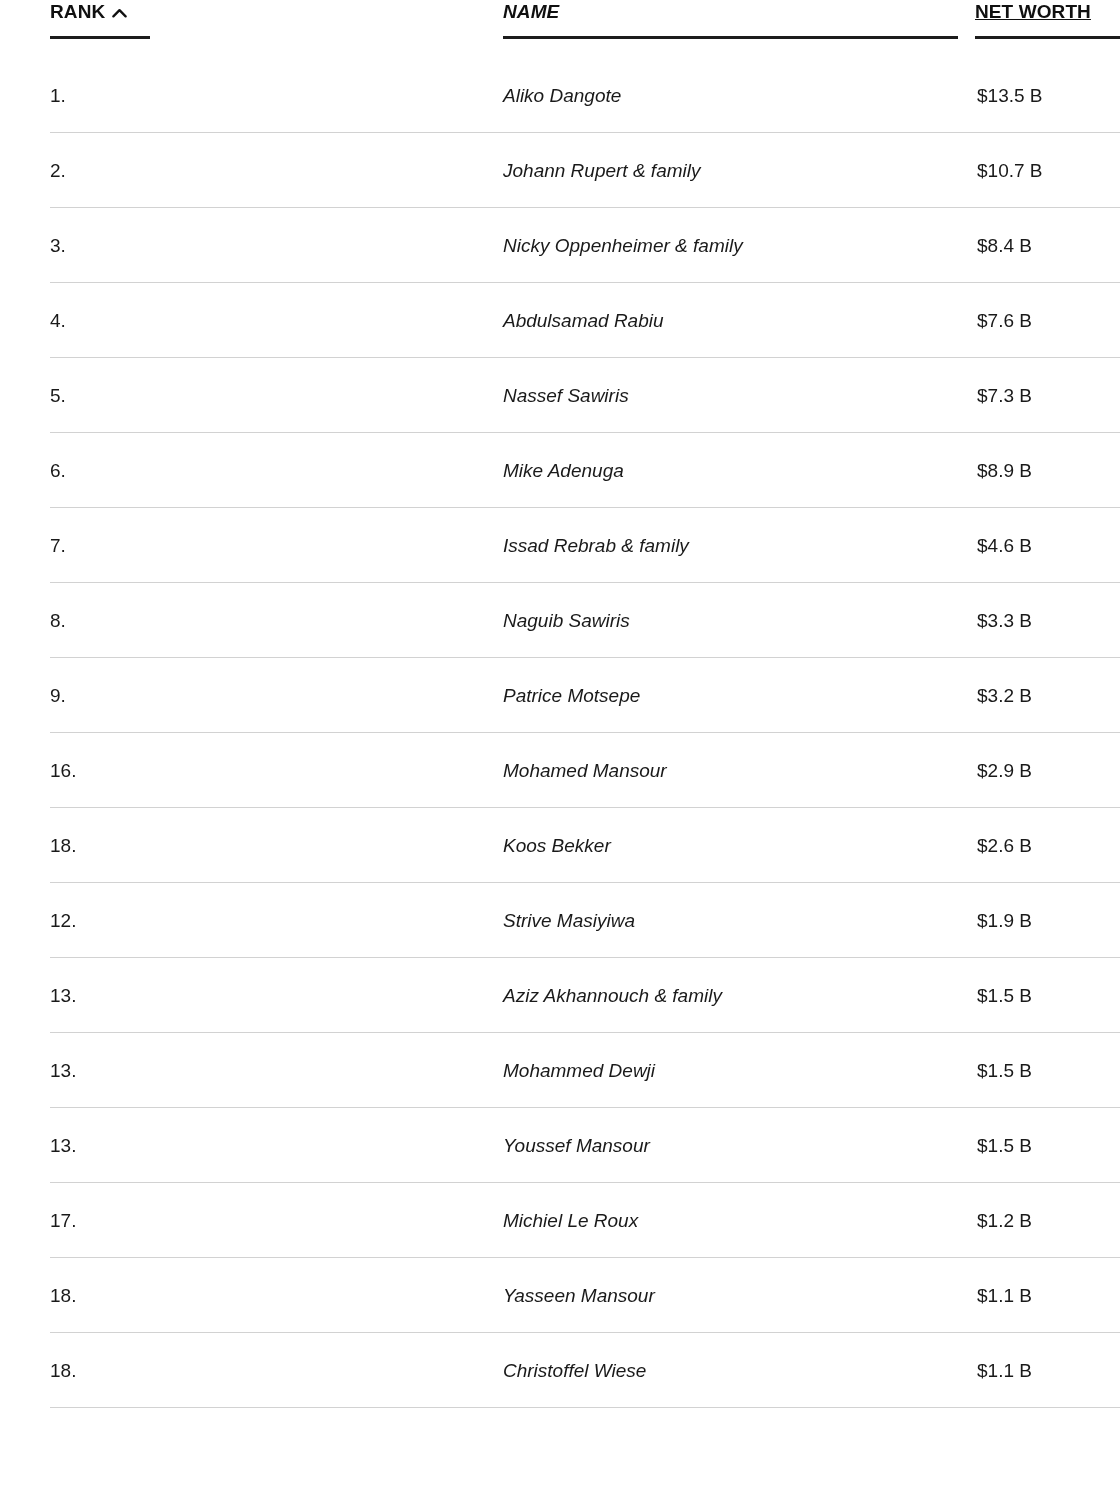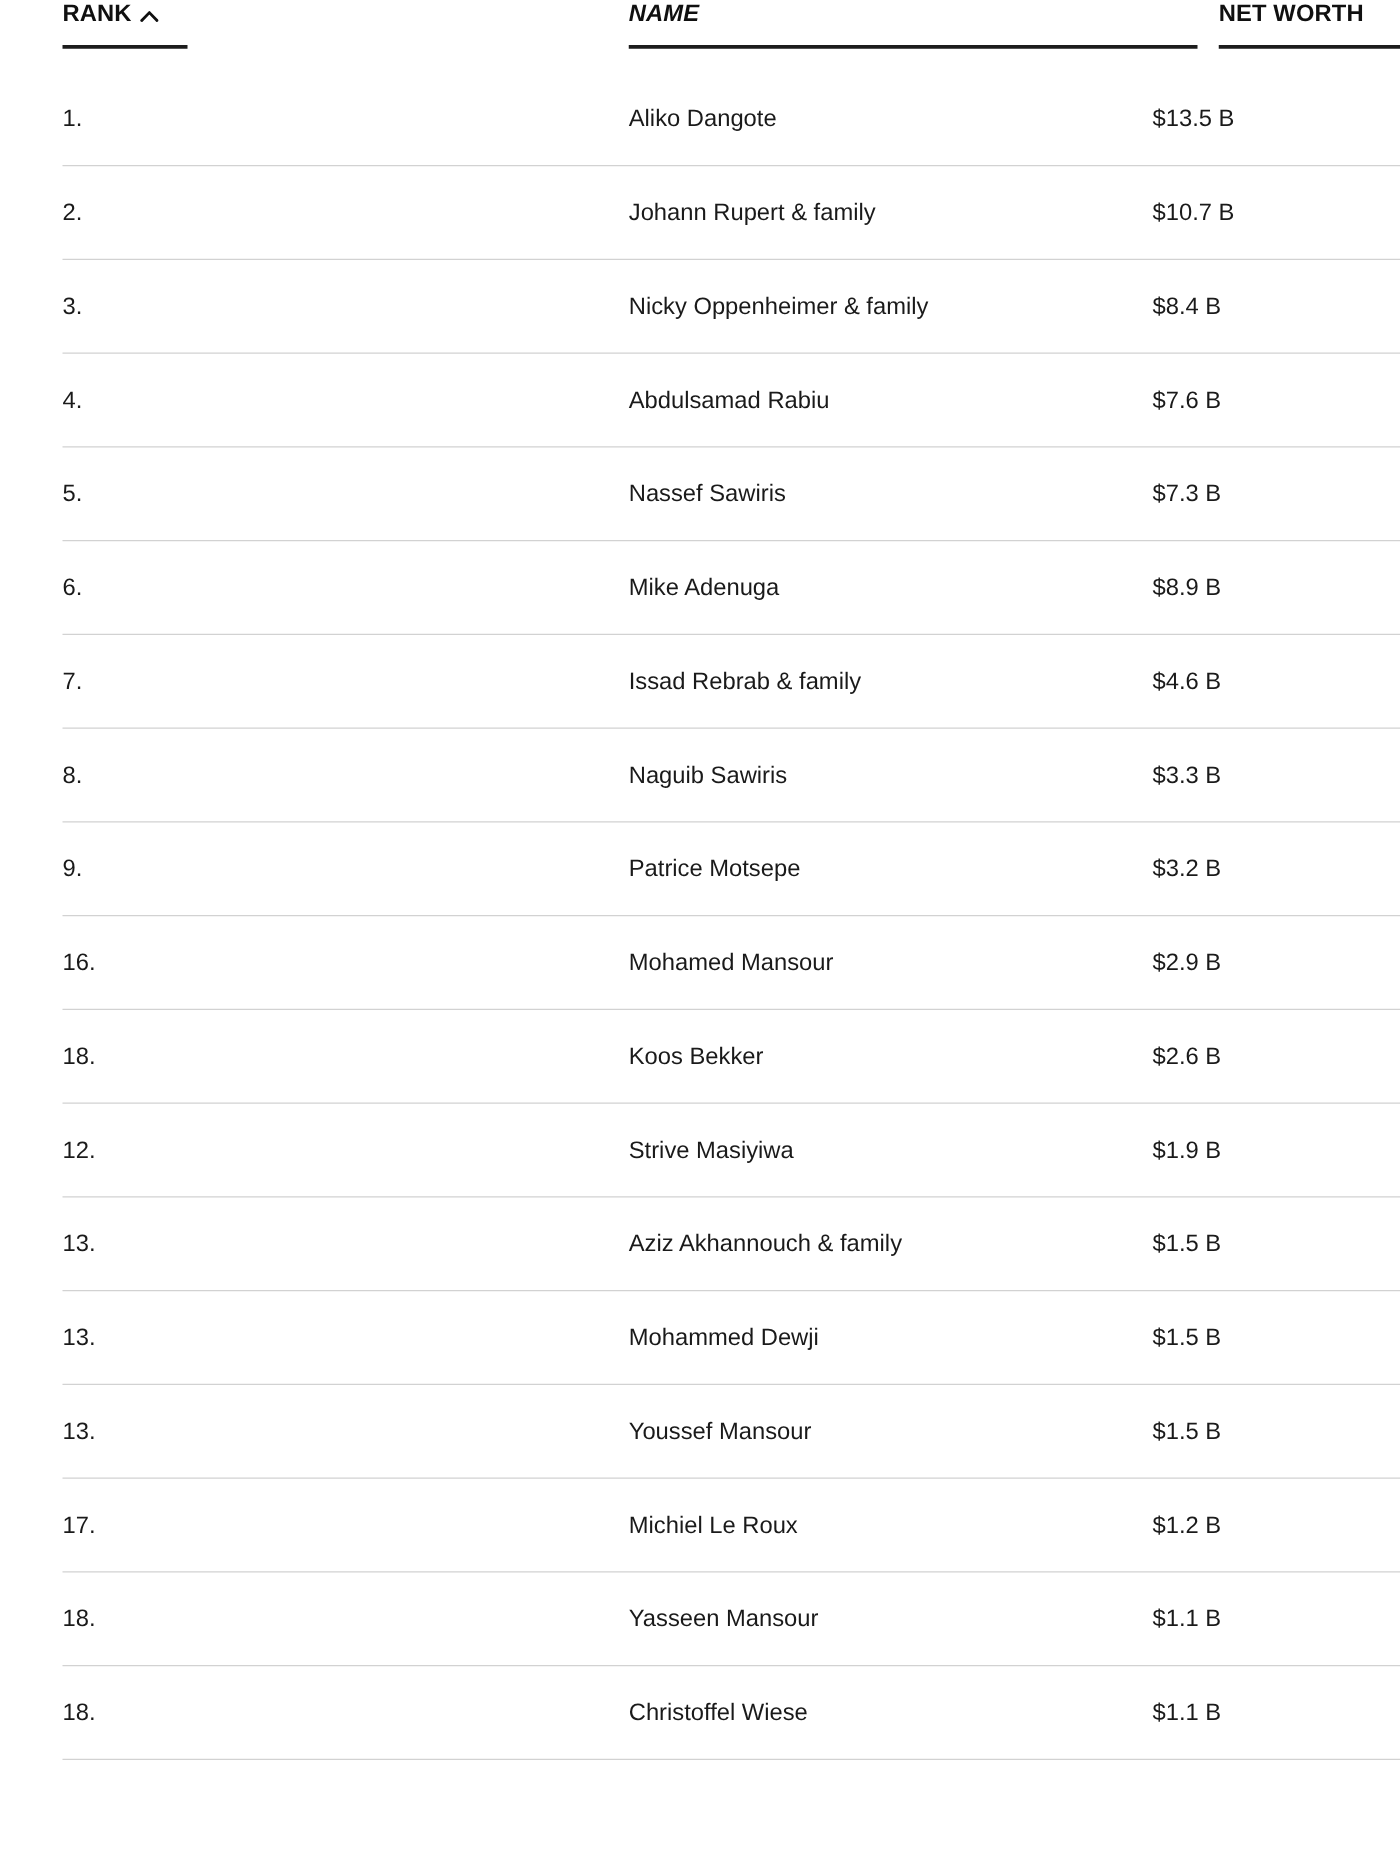--- a/index.html
+++ b/index.html
@@ -20,21 +20,21 @@
   .table {
     position: relative;
     width: 1120px;
     height: 1490px;
     box-sizing: border-box;
   }
 
   
   .col-rank  { position: absolute; left: 50px;  }
   .col-name  { position: absolute; left: 503px; font-style: italic; }
-  .col-worth { position: absolute; left: 975px; }
+  .col-worth { position: absolute; left: 975px; text-decoration: underline; }
 
   
   .thead {
     position: absolute;
     top: 0;
     left: 0;
     width: 1120px;
     height: 46px;
   }
   .th {
@@ -87,22 +87,22 @@
   .cell {
     position: absolute;
     top: 26px;
     font-size: 19px;
     font-weight: 400;
     line-height: 24px;
     color: #1a1a1a;
     white-space: nowrap;
   }
   .cell.rank  { left: 50px;  }
-  .cell.name  { left: 503px; }
-  .cell.worth { left: 922px; }
+  .cell.name  { left: 503px; font-style: italic; }
+  .cell.worth { left: 977px; }
 
   
   .row-sep {
     position: absolute;
     left: 50px;
     right: 0;
     bottom: 0;
     height: 1px;
     background: #d2d2d2;
   }

